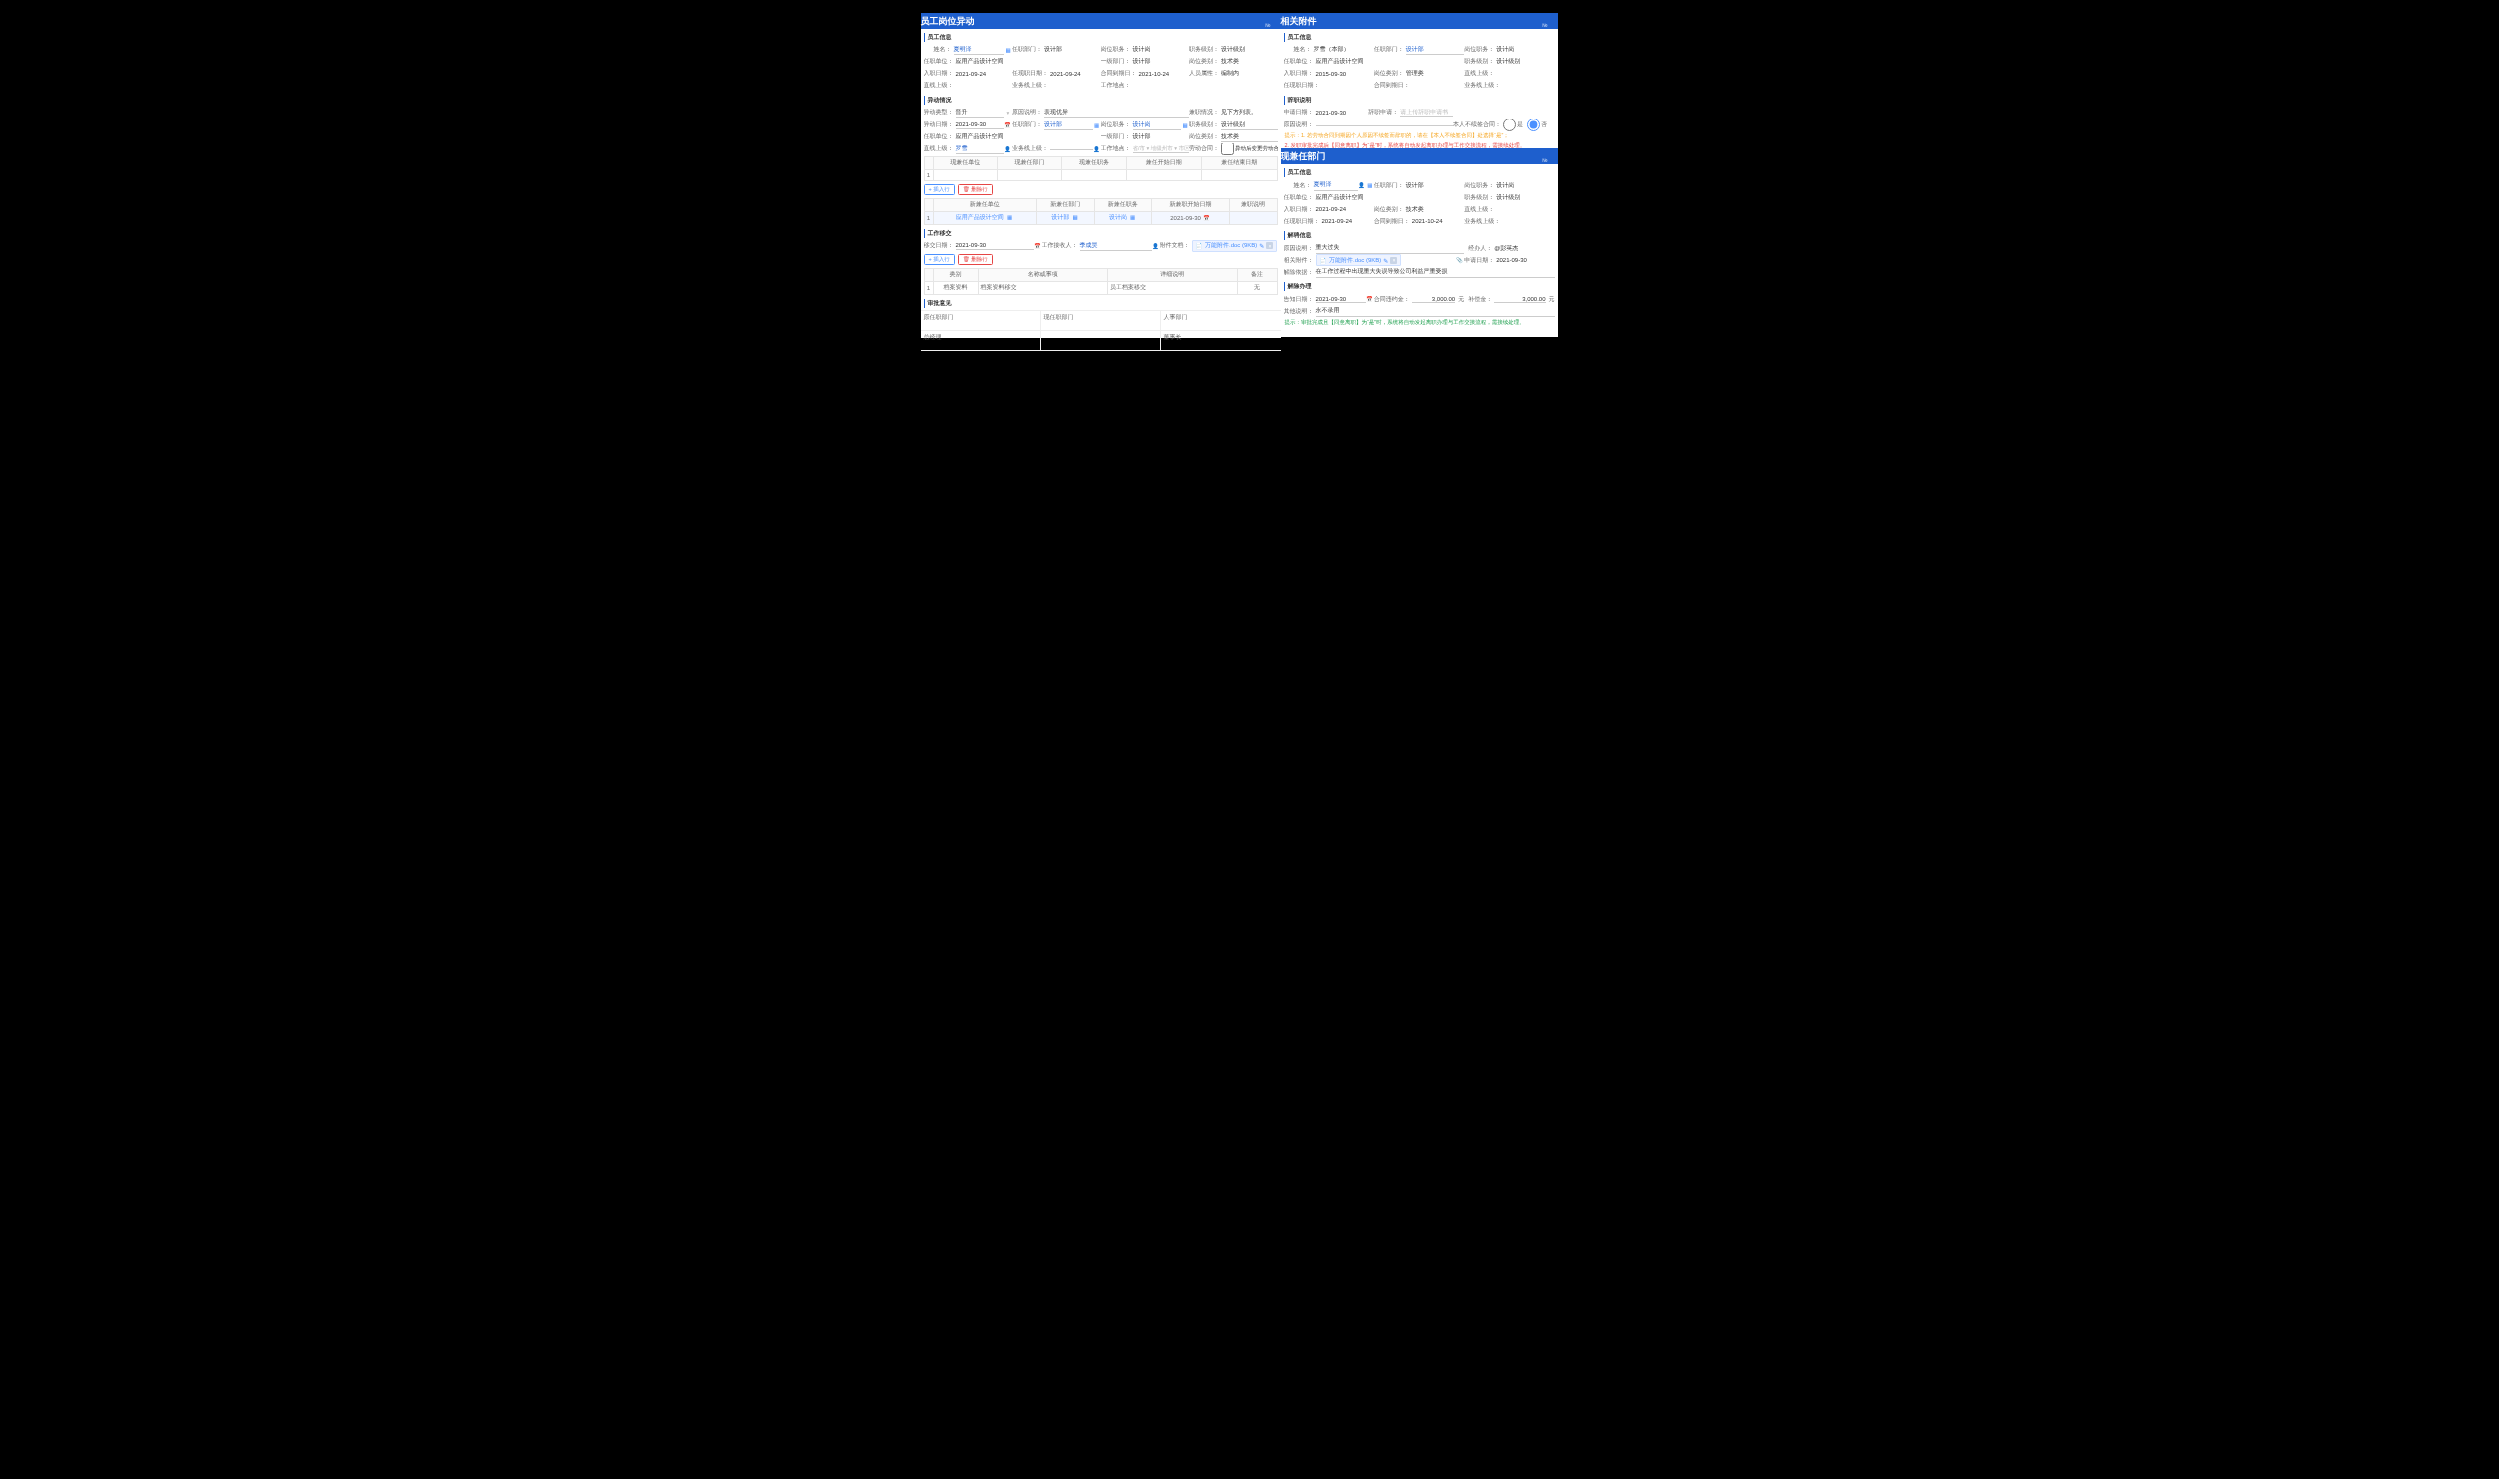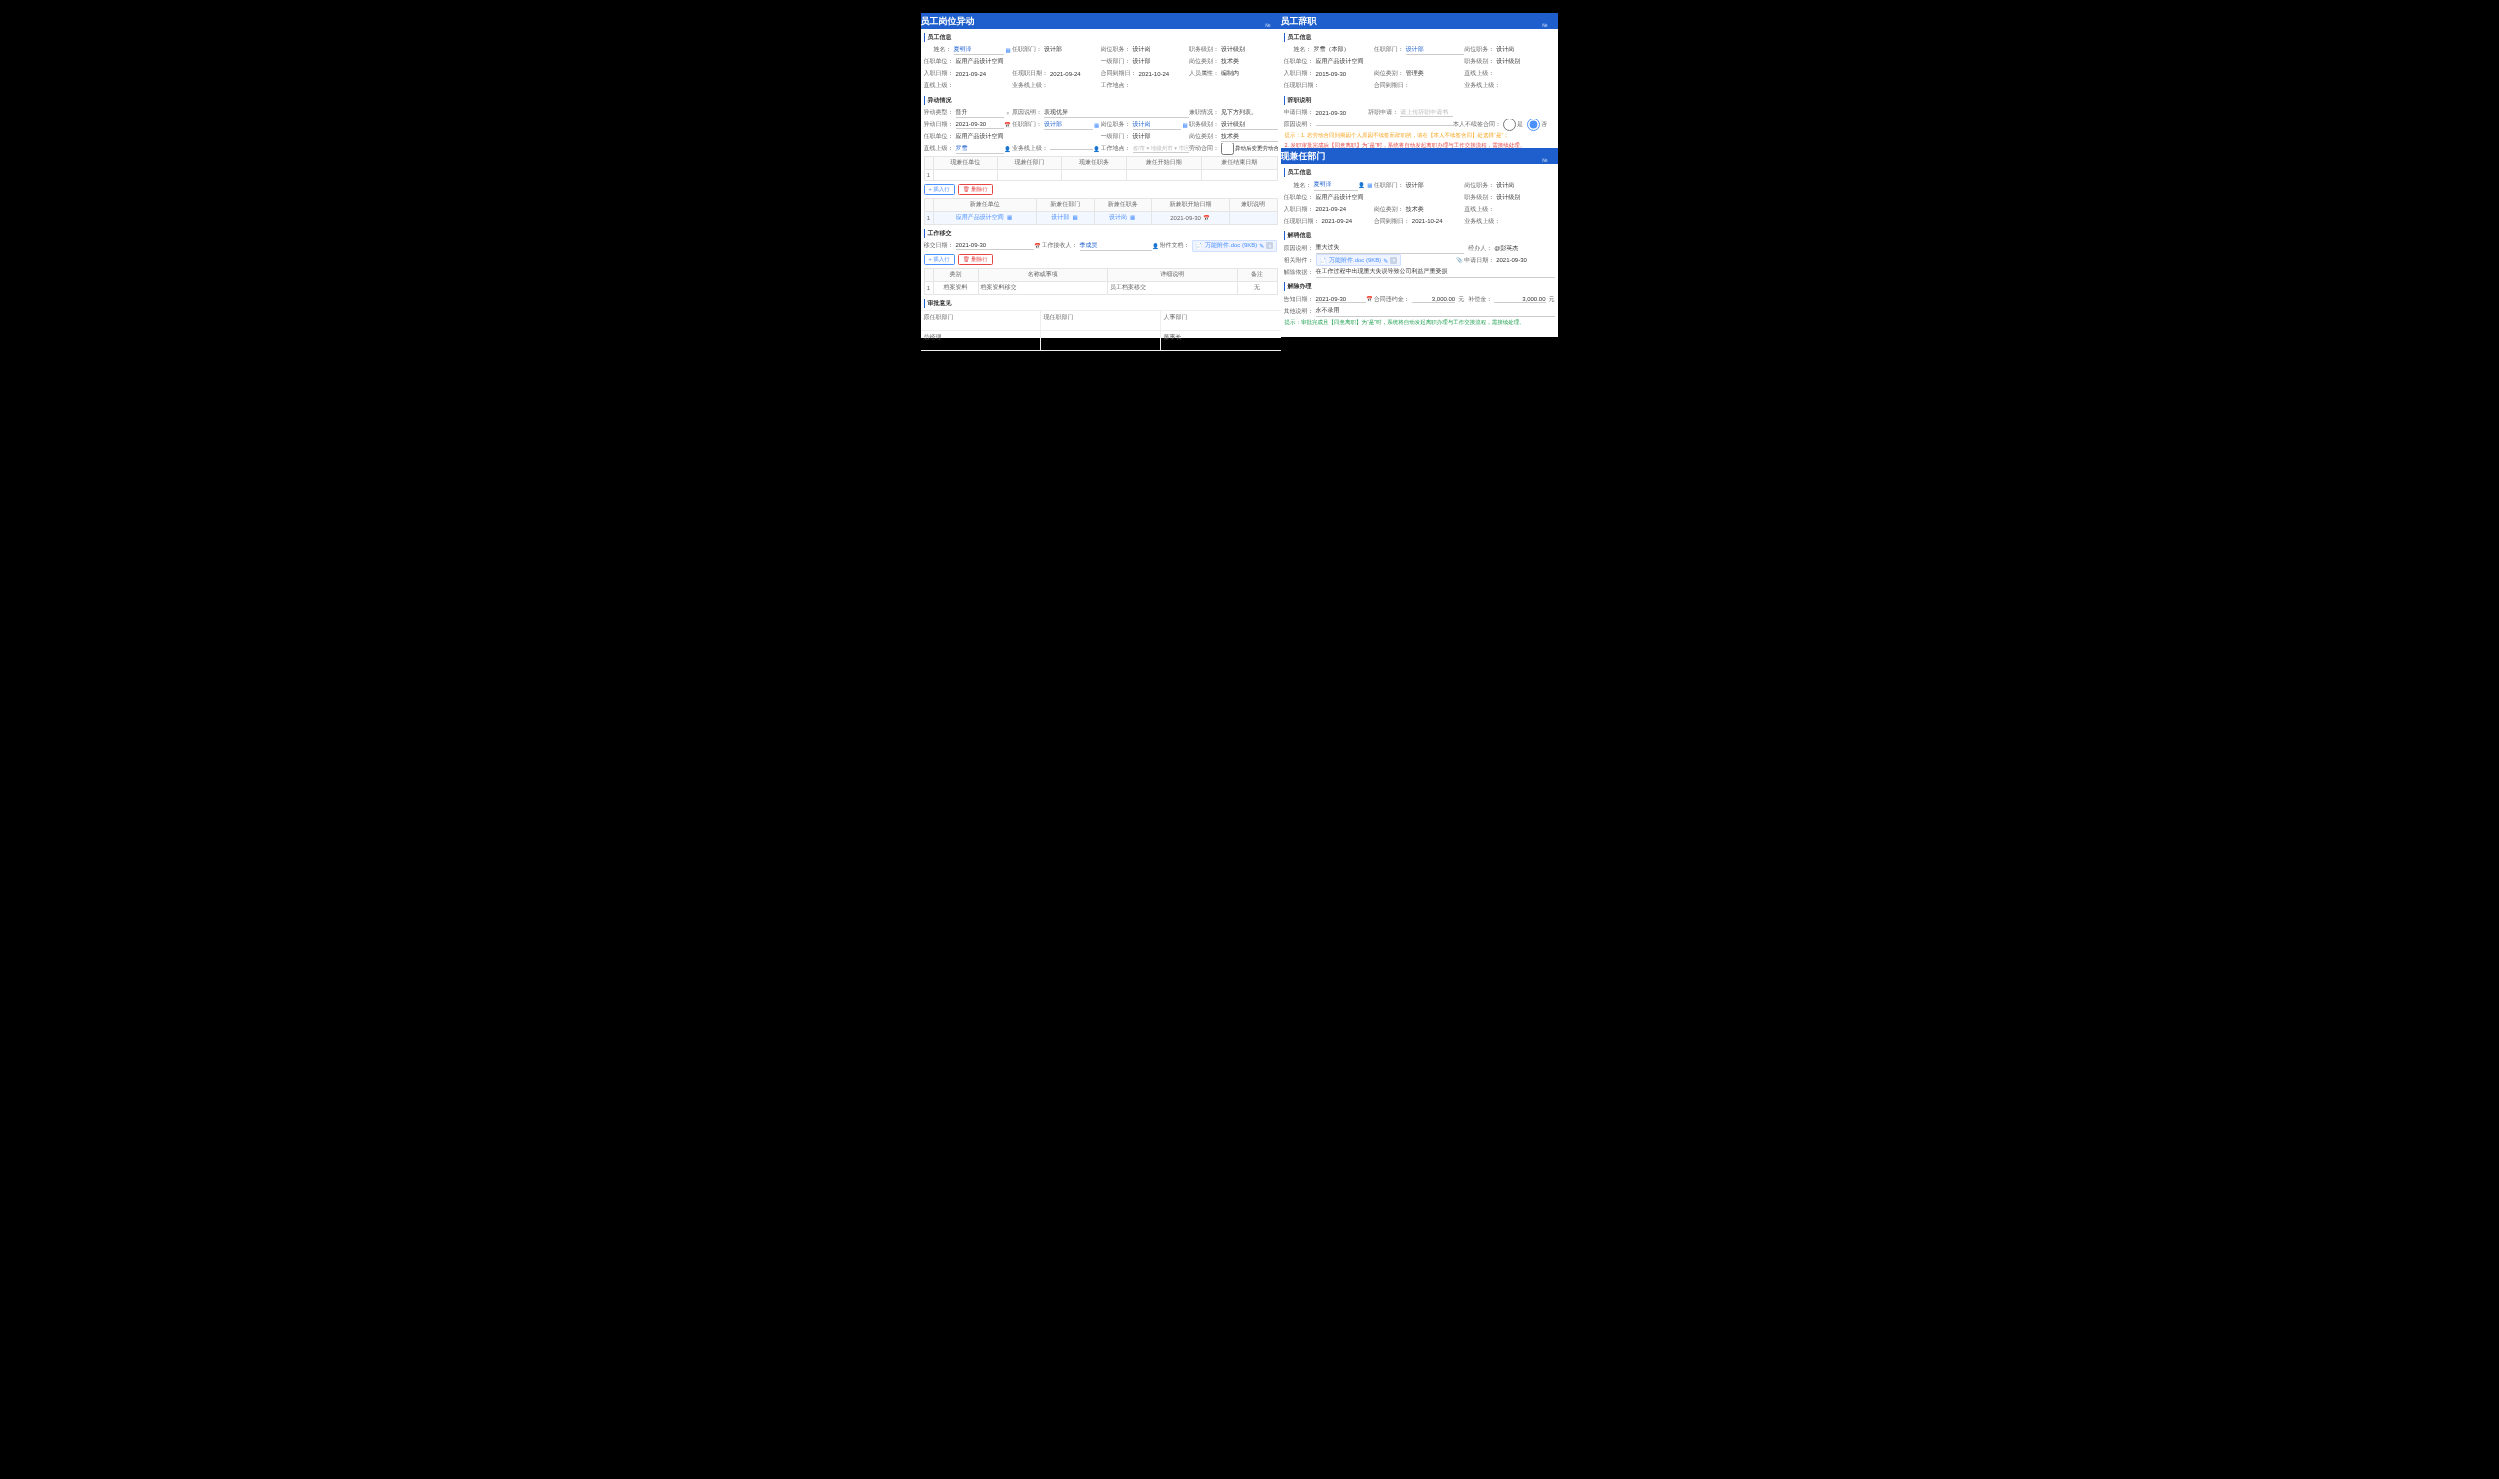--- a/index.html
+++ b/index.html
@@ -277,21 +277,21 @@
     <div>现任职部门</div>
     <div>人事部门</div>
     <div>总经理</div>
     <div></div>
     <div>董事长</div>
   </div>
 </div>
 
 <div class="panel pB">
   <div class="hdr">
-    <span>员工辞职</span>
+    <span>相关附件</span>
     <span class="badge">№</span>
   </div>
   <div class="sec">员工信息</div>
   <div class="grid g3">
     <div class="cell">
           <span class="lbl">姓名：</span>
           <span class="val">罗雪（本部）</span>
         </div>
     <div class="cell">
           <span class="lbl">任职部门：</span>

